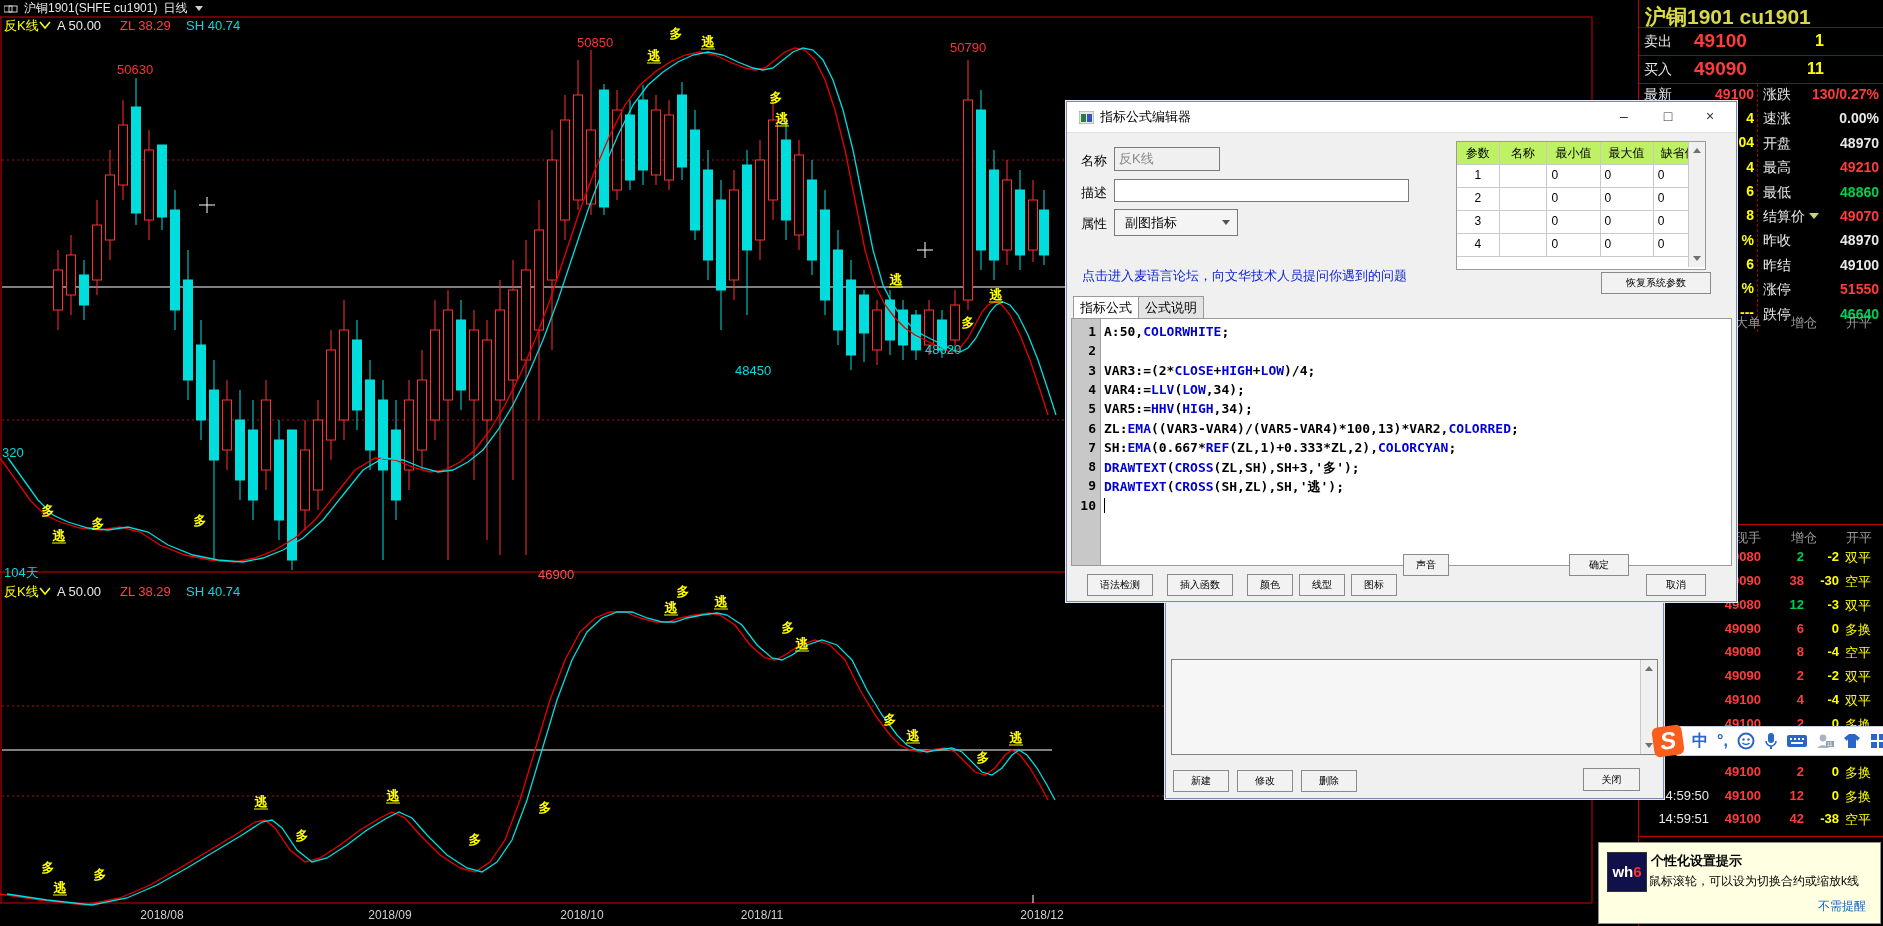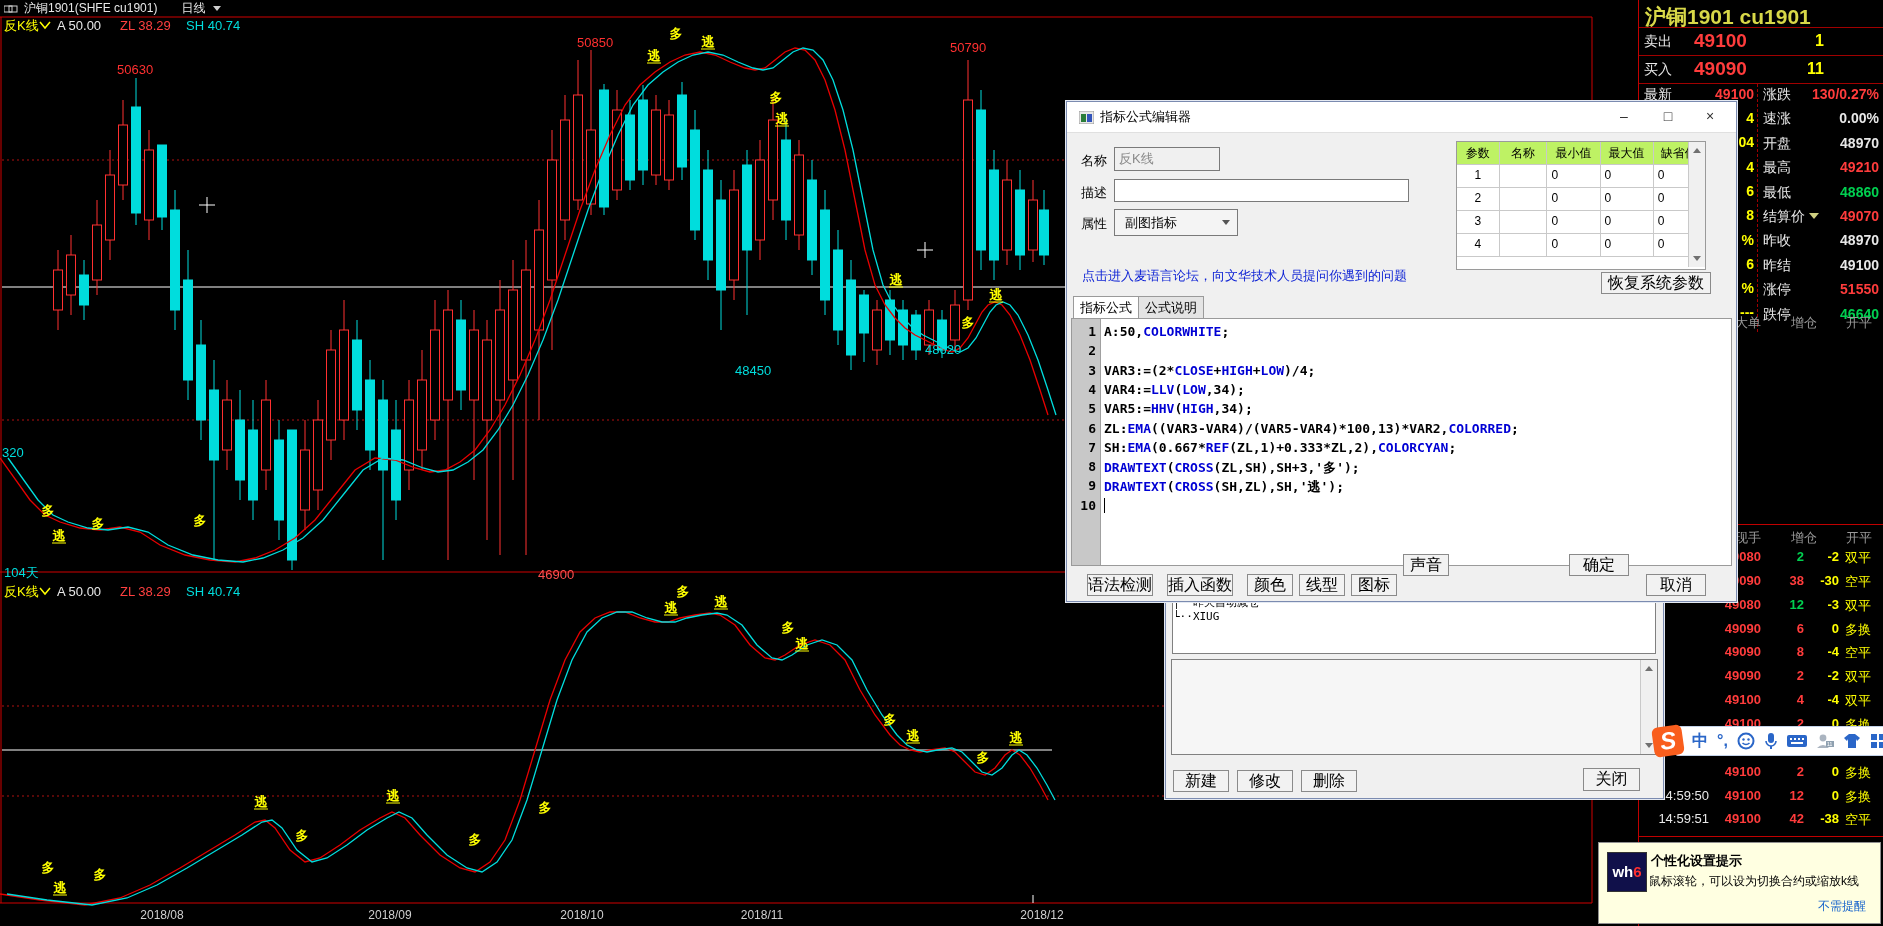--- a/index.html
+++ b/index.html
@@ -17,21 +17,21 @@
   .qv{font-weight:bold;}
   .red{color:#ff3c3c;} .grn{color:#00d050;} .yel{color:#ffff00;} .wht{color:#e8e8e8;} .gray{color:#9a9a9a;}
   .hline{position:absolute;left:0;width:245px;height:0;border-top:1px solid #a00000;}
   .vdash{position:absolute;border-left:1px dashed #a00000;}
   
   .win{position:absolute;background:#f0f0f0;border:1px solid #7b8bb0;box-shadow:0 0 0 1px #e4e9f2;}
   .titlebar{position:relative;height:30px;background:#fff;border-bottom:1px solid #e0e0e0;display:flex;align-items:center;font-size:13px;color:#000;}
   .sysbtn{position:absolute;top:0;width:44px;height:29px;text-align:center;line-height:29px;color:#333;font-size:14px;}
   .fld-label{position:absolute;font-size:13px;color:#000;}
   .tbox{position:absolute;border:1px solid #7a7a7a;background:#fff;font-size:13px;}
-  .btn{position:absolute;background:#f2f2f2;border:1px solid #8a8a8a;font-size:16px;color:#000;text-align:center;display:flex;align-items:center;justify-content:center;}
+  .btn{position:absolute;background:#f2f2f2;border:1px solid #8a8a8a;font-size:10px;color:#000;text-align:center;display:flex;align-items:center;justify-content:center;}
   .tab{position:absolute;height:22px;border:1px solid #9a9a9a;border-bottom:none;background:#e4e4e4;font-size:13px;text-align:center;line-height:22px;}
   .tab.active{background:#fff;}
   
   #ptable{position:absolute;background:#fff;border:1px solid #9a9a9a;font-size:12px;color:#000;}
   #ptable .pr{display:flex;border-bottom:1px solid #c9c9c9;}
   #ptable .pc{border-right:1px solid #c9c9c9;padding:3px 4px 2px 4px;height:17px;overflow:hidden;}
   #ptable .ph{background:#bef264;text-align:center;}
   .sbar{position:absolute;width:16px;background:#f0f0f0;border-left:1px solid #c9c9c9;}
   .sarr{position:absolute;left:4px;width:0;height:0;border-left:4px solid transparent;border-right:4px solid transparent;}
   .up{border-bottom:5px solid #707070;top:6px;} .dn{border-top:5px solid #707070;bottom:6px;}
@@ -64,21 +64,21 @@
 <body>
 
 <div id="stage">
 
   <div id="menubar" class="abs">
     <svg width="14" height="10">
       <rect x="0" y="2" width="8" height="6" fill="none" stroke="#cfcfcf"></rect>
       <rect x="5" y="2" width="8" height="6" fill="none" stroke="#cfcfcf"></rect>
     </svg>
     <span>沪铜1901(SHFE cu1901)</span>
-    <span style="margin-left:18px">日线</span>
+    <span style="">日线</span>
     <span class="chev"></span>
   </div>
 
   <svg id="chartsvg" class="abs" width="1638" height="926">
       <line x1="0" y1="17" x2="1592" y2="17" stroke="#d00000"></line>
       <line x1="0" y1="572" x2="1592" y2="572" stroke="#d00000"></line>
       <line x1="0" y1="903" x2="1592" y2="903" stroke="#d00000"></line>
       <line x1="1" y1="17" x2="1" y2="903" stroke="#d00000"></line>
       <line x1="1592" y1="17" x2="1592" y2="903" stroke="#d00000"></line>
       <line x1="2" y1="160" x2="1591" y2="160" stroke="#b01010" stroke-dasharray="2 3"></line>
@@ -672,24 +672,20 @@
       <div class="qrow" style="top: 811.35px;">
         <span style="position:absolute;left:0;width:70px;text-align:right;font-size:13px">14:59:51</span>
         <span class="qv red" style="position:absolute;left:72px;width:50px;text-align:right;font-size:13px">49100</span>
         <span class="qv red" style="position:absolute;left:125px;width:40px;text-align:right;font-size:13px">42</span>
         <span class="qv yel" style="position:absolute;left:167px;width:33px;text-align:right;font-size:13px">-38</span>
         <span class="yel" style="position:absolute;left:206px;font-size:13px">空平</span>
       </div>
     </div>
 
   <div class="win" style="left:1165px;top:598px;width:497px;height:199px;z-index:10;">
-    <div class="treebox" style="left:6px;top:2px;width:482px;height:51px;">
-      <div class="tline" style="margin-top:-6px;">├··<span>昨天自动减仓</span></div>
-      <div class="tline">└··<span>XIUG</span></div>
-    </div>
     <div class="treebox" style="left:5px;top:60px;width:485px;height:94px;background:#f6f6f6;">
       <div class="sbar" style="right:0;top:0;bottom:0;">
           <span class="sarr up"></span>
           <span class="sarr dn"></span>
         </div>
     </div>
     <div class="btn" style="left:7px;top:171px;width:54px;height:20px;">新建</div>
     <div class="btn" style="left:71px;top:171px;width:54px;height:20px;">修改</div>
     <div class="btn" style="left:135px;top:171px;width:54px;height:20px;">删除</div>
     <div class="btn" style="left:417px;top:169px;width:55px;height:21px;">关闭</div>

